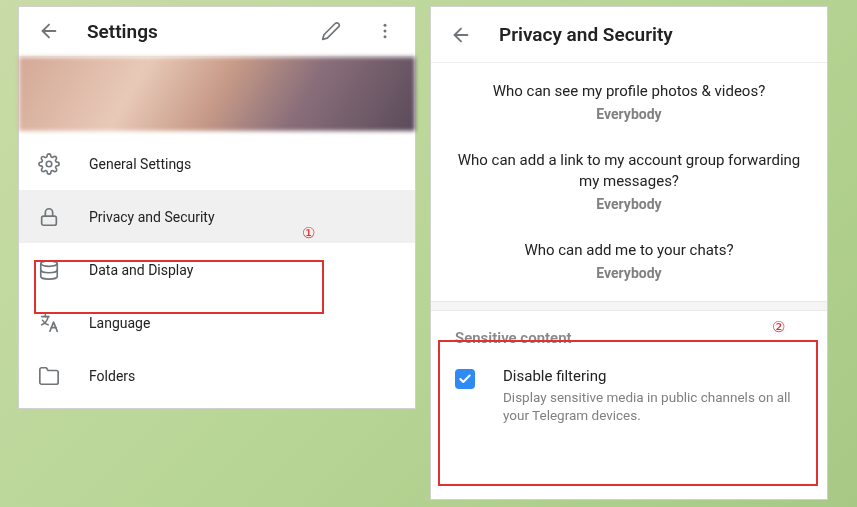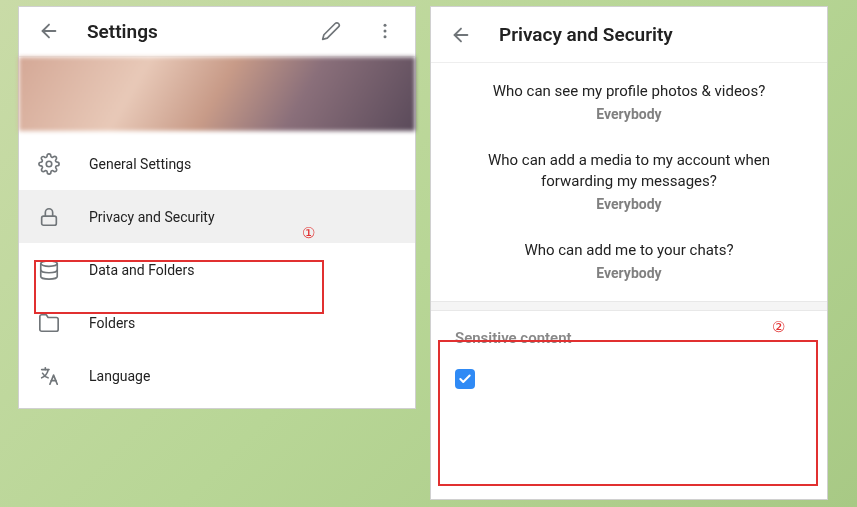--- a/index.html
+++ b/index.html
@@ -217,83 +217,87 @@
     </div>
 
     <div class="menu-item">
       <span class="menu-icon">
         <svg width="22" height="22" viewBox="0 0 24 24" fill="none" stroke="currentColor" stroke-width="1.8" stroke-linecap="round" stroke-linejoin="round">
             <ellipse cx="12" cy="5" rx="9" ry="3"></ellipse>
             <path d="M3 5v14a9 3 0 0 0 18 0V5"></path>
             <path d="M3 12a9 3 0 0 0 18 0"></path>
           </svg>
       </span>
-      <span>Data and Folders</span>
-    </div>
-
-    <div class="menu-item">
-      <span class="menu-icon">
-        <svg width="22" height="22" viewBox="0 0 24 24" fill="none" stroke="currentColor" stroke-width="1.8" stroke-linecap="round" stroke-linejoin="round">
-            <path d="M22 19a2 2 0 0 1-2 2H4a2 2 0 0 1-2-2V5a2 2 0 0 1 2-2h5l2 3h9a2 2 0 0 1 2 2z"></path>
-          </svg>
-      </span>
-      <span>Folders</span>
+      <span>Data and Display</span>
     </div>
 
     <div class="menu-item">
       <span class="menu-icon">
         <svg width="22" height="22" viewBox="0 0 24 24" fill="none" stroke="currentColor" stroke-width="1.8" stroke-linecap="round" stroke-linejoin="round">
             <path d="M4 5h8"></path>
             <path d="M8 3v2"></path>
             <path d="M11 5c0 4-4 8-7 9"></path>
             <path d="M5 9c1 2 3 4 6 5"></path>
             <path d="M13 21l4-10 4 10"></path>
             <path d="M14.5 17h5"></path>
           </svg>
       </span>
       <span>Language</span>
     </div>
 
+    <div class="menu-item">
+      <span class="menu-icon">
+        <svg width="22" height="22" viewBox="0 0 24 24" fill="none" stroke="currentColor" stroke-width="1.8" stroke-linecap="round" stroke-linejoin="round">
+            <path d="M22 19a2 2 0 0 1-2 2H4a2 2 0 0 1-2-2V5a2 2 0 0 1 2-2h5l2 3h9a2 2 0 0 1 2 2z"></path>
+          </svg>
+      </span>
+      <span>Folders</span>
+    </div>
+
   </div>
 </div>
 
 <div class="panel panel-right">
   <div class="header">
     <div class="icon-btn">
       <svg width="22" height="22" viewBox="0 0 24 24" fill="none" stroke="currentColor" stroke-width="2" stroke-linecap="round" stroke-linejoin="round">
           <line x1="19" y1="12" x2="5" y2="12"></line>
           <polyline points="12 19 5 12 12 5"></polyline>
         </svg>
     </div>
     <div class="header-title">Privacy and Security</div>
   </div>
 
   <div class="privacy-list">
     <div class="privacy-item">
       <div class="privacy-q">Who can see my profile photos &amp; videos?</div>
       <div class="privacy-v">Everybody</div>
     </div>
     <div class="privacy-item">
-      <div class="privacy-q">Who can add a media to my account when forwarding my messages?</div>
+      <div class="privacy-q">Who can add a link to my account group forwarding my messages?</div>
       <div class="privacy-v">Everybody</div>
     </div>
     <div class="privacy-item">
       <div class="privacy-q">Who can add me to your chats?</div>
       <div class="privacy-v">Everybody</div>
     </div>
   </div>
 
   <div class="section-divider"></div>
 
   <div class="section-head">Sensitive content</div>
   <div class="checkbox-row">
     <div class="checkbox">
       <svg width="14" height="14" viewBox="0 0 24 24" fill="none" stroke="currentColor" stroke-width="3.5" stroke-linecap="round" stroke-linejoin="round">
           <polyline points="20 6 9 17 4 12"></polyline>
         </svg>
     </div>
+    <div class="check-text">
+      <div class="t1">Disable filtering</div>
+      <div class="t2">Display sensitive media in public channels on all your Telegram devices.</div>
+    </div>
   </div>
 </div>
 
 <div class="callout callout-1"></div>
 <div class="callout callout-2"></div>
 <div class="callout-label cl1">①</div>
 <div class="callout-label cl2">②</div>
 
 </body></html>

